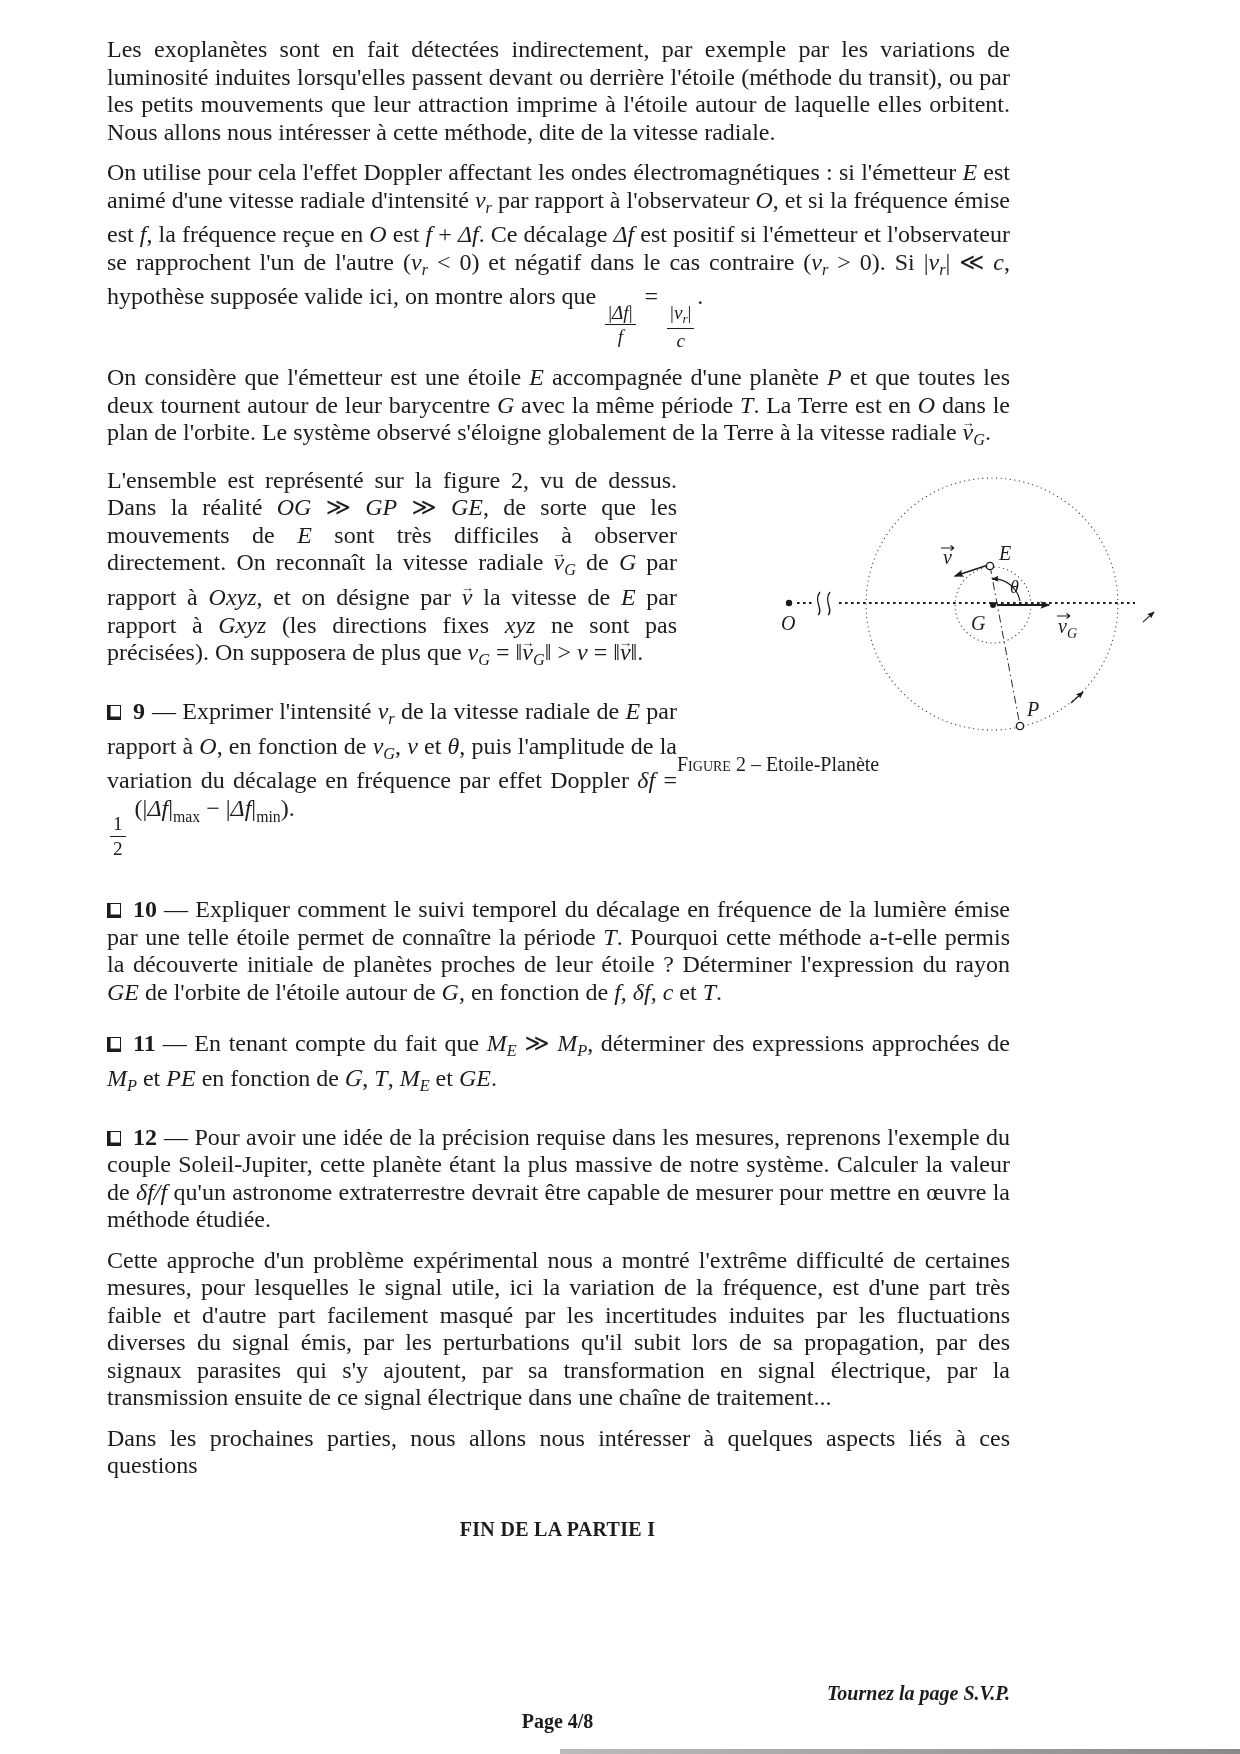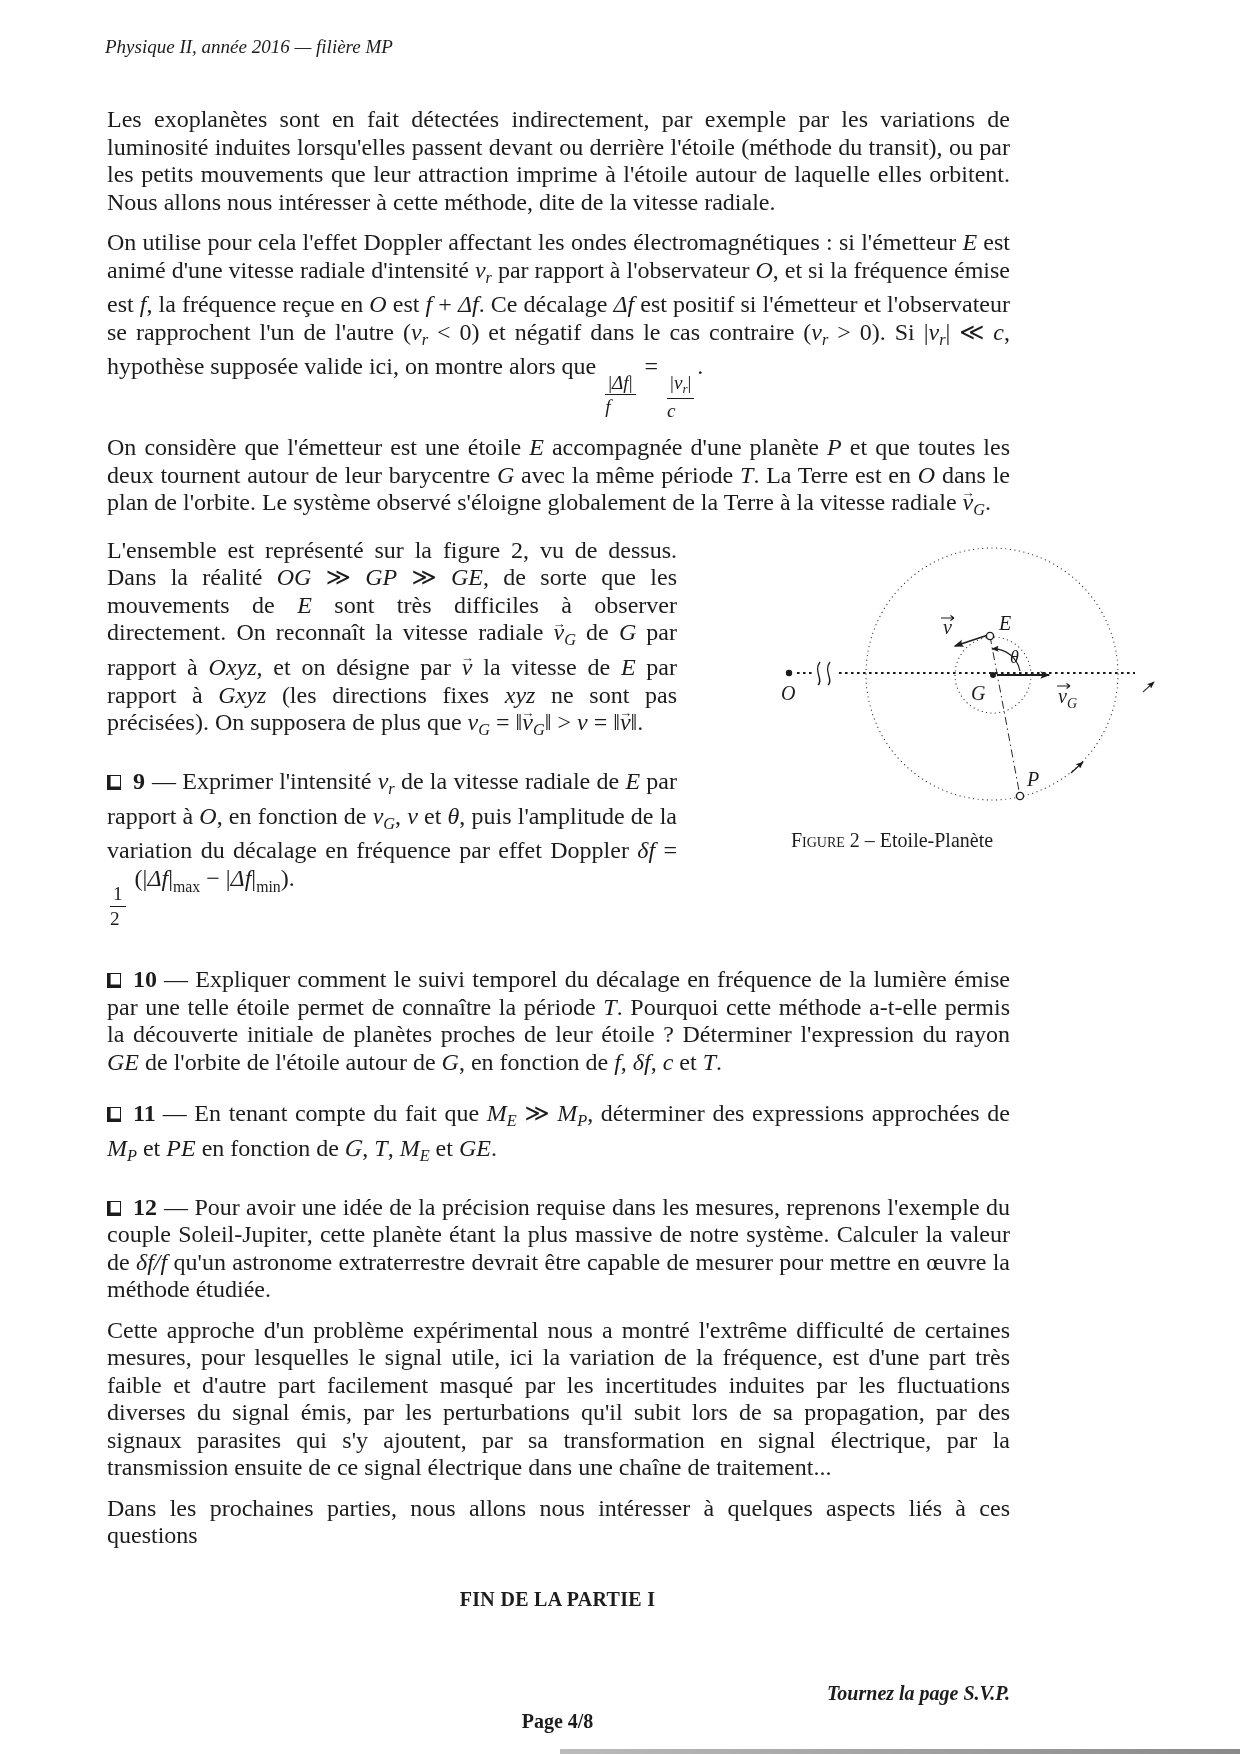--- a/index.html
+++ b/index.html
@@ -26,51 +26,50 @@
   .seg-i{ font-style:italic; }
   .seg-script{ font-style:italic; display:inline-block; transform:skewX(-8deg); }
   .seg-sub{ font-style:italic; font-size:0.68em; vertical-align:-0.32em; }
   .seg-subn{ font-size:0.66em; vertical-align:-0.38em; }
   .seg-vec{ font-style:italic; position:relative; display:inline-block; }
   .seg-vec::after{
     content:"→"; position:absolute; left:52%; transform:translateX(-50%);
     top:-0.74em; font-size:0.55em; font-style:normal; letter-spacing:0;
   }
   .frac{
-    display:inline-flex; flex-direction:column; align-items:flex-start;
+    display:inline-flex; flex-direction:column; align-items:center;
     vertical-align:-0.75em; line-height:1.12; font-size:0.8em; margin:0 3px;
   }
   .frac .fnum{ border-bottom:1.4px solid #1c1c1c; padding:0 3px 1px 3px; }
   .frac .fden{ padding-top:1px; }
   .fig-section{ display:flex; width:1062px; margin:0 0 20px 0; }
   .fig-text{ width:572px; flex:none; }
   .fig-col{ width:490px; flex:none; position:relative; margin-top:0; }
   .fig-svg{ display:block; }
-  .fig-caption{ width:430px; text-align:center; font-size:20px; margin-top:12px; }
+  .fig-caption{ width:430px; font-size:20px; margin-top:6px; }
   .smallcaps{ font-variant:small-caps; }
   .flabel{ font-family:"Liberation Serif","DejaVu Serif",serif; font-style:italic; font-size:20px; fill:#1c1c1c; }
   .fsmall{ font-size:18px; }
   .fin{
     text-align:center; font-weight:bold; font-size:20px;
     margin-top:38px; letter-spacing:0.3px;
   }
   .footer{ position:absolute; left:105px; top:1682px; width:905px; font-weight:bold; font-size:20px; }
   .footer-page{ position:absolute; left:0; width:100%; text-align:center;margin-top:28px; }
   .footer-turn{ position:absolute; right:0; top:0;font-style:italic; }
   .scan-smudge{
     position:absolute; left:560px; right:0; bottom:0; height:5px;
     background:linear-gradient(to right, rgba(60,60,60,0.35), rgba(40,40,40,0.55));
   }
 </style>
 </head>
 <body>
 
 <div class="page">
   <div class="content">
-    <div class="doc-header">Physique II, année 2016 — filière MP</div>
 
     <p class="para"><span>Les exoplanètes sont en fait détectées indirectement, par exemple par les variations de luminosité induites lorsqu'elles passent devant ou derrière l'étoile (méthode du transit), ou par les petits mouvements que leur attraction imprime à l'étoile autour de laquelle elles orbitent. Nous allons nous intéresser à cette méthode, dite de la vitesse radiale.</span></p>
     <p class="para"><span>On utilise pour cela l'effet Doppler affectant les ondes électromagnétiques : si l'émetteur </span><span class="seg-i">E</span><span> est animé d'une vitesse radiale d'intensité </span><span class="seg-i">v</span><span class="seg-sub">r</span><span> par rapport à l'observateur </span><span class="seg-i">O</span><span>, et si la fréquence émise est </span><span class="seg-i">f</span><span>, la fréquence reçue en </span><span class="seg-i">O</span><span> est </span><span class="seg-i">f</span><span> + </span><span class="seg-i">Δf</span><span>. Ce décalage </span><span class="seg-i">Δf</span><span> est positif si l'émetteur et l'observateur se rapprochent l'un de l'autre (</span><span class="seg-i">v</span><span class="seg-sub">r</span><span> &lt; 0) et négatif dans le cas contraire (</span><span class="seg-i">v</span><span class="seg-sub">r</span><span> &gt; 0). Si |</span><span class="seg-i">v</span><span class="seg-sub">r</span><span>| ≪ </span><span class="seg-i">c</span><span>, hypothèse supposée valide ici, on montre alors que </span><span class="frac">
           <span class="fnum"><span>|</span><span class="seg-i">Δf</span><span>|</span></span>
           <span class="fden"><span class="seg-i">f</span></span>
         </span><span> = </span><span class="frac">
           <span class="fnum"><span>|</span><span class="seg-i">v</span><span class="seg-sub">r</span><span>|</span></span>
           <span class="fden"><span class="seg-i">c</span></span>
         </span><span>.</span></p>
     <p class="para"><span>On considère que l'émetteur est une étoile </span><span class="seg-i">E</span><span> accompagnée d'une planète </span><span class="seg-i">P</span><span> et que toutes les deux tournent autour de leur barycentre </span><span class="seg-i">G</span><span> avec la même période </span><span class="seg-i">T</span><span>. La Terre est en </span><span class="seg-i">O</span><span> dans le plan de l'orbite. Le système observé s'éloigne globalement de la Terre à la vitesse radiale </span><span class="seg-vec">v</span><span class="seg-sub">G</span><span>.</span></p>

